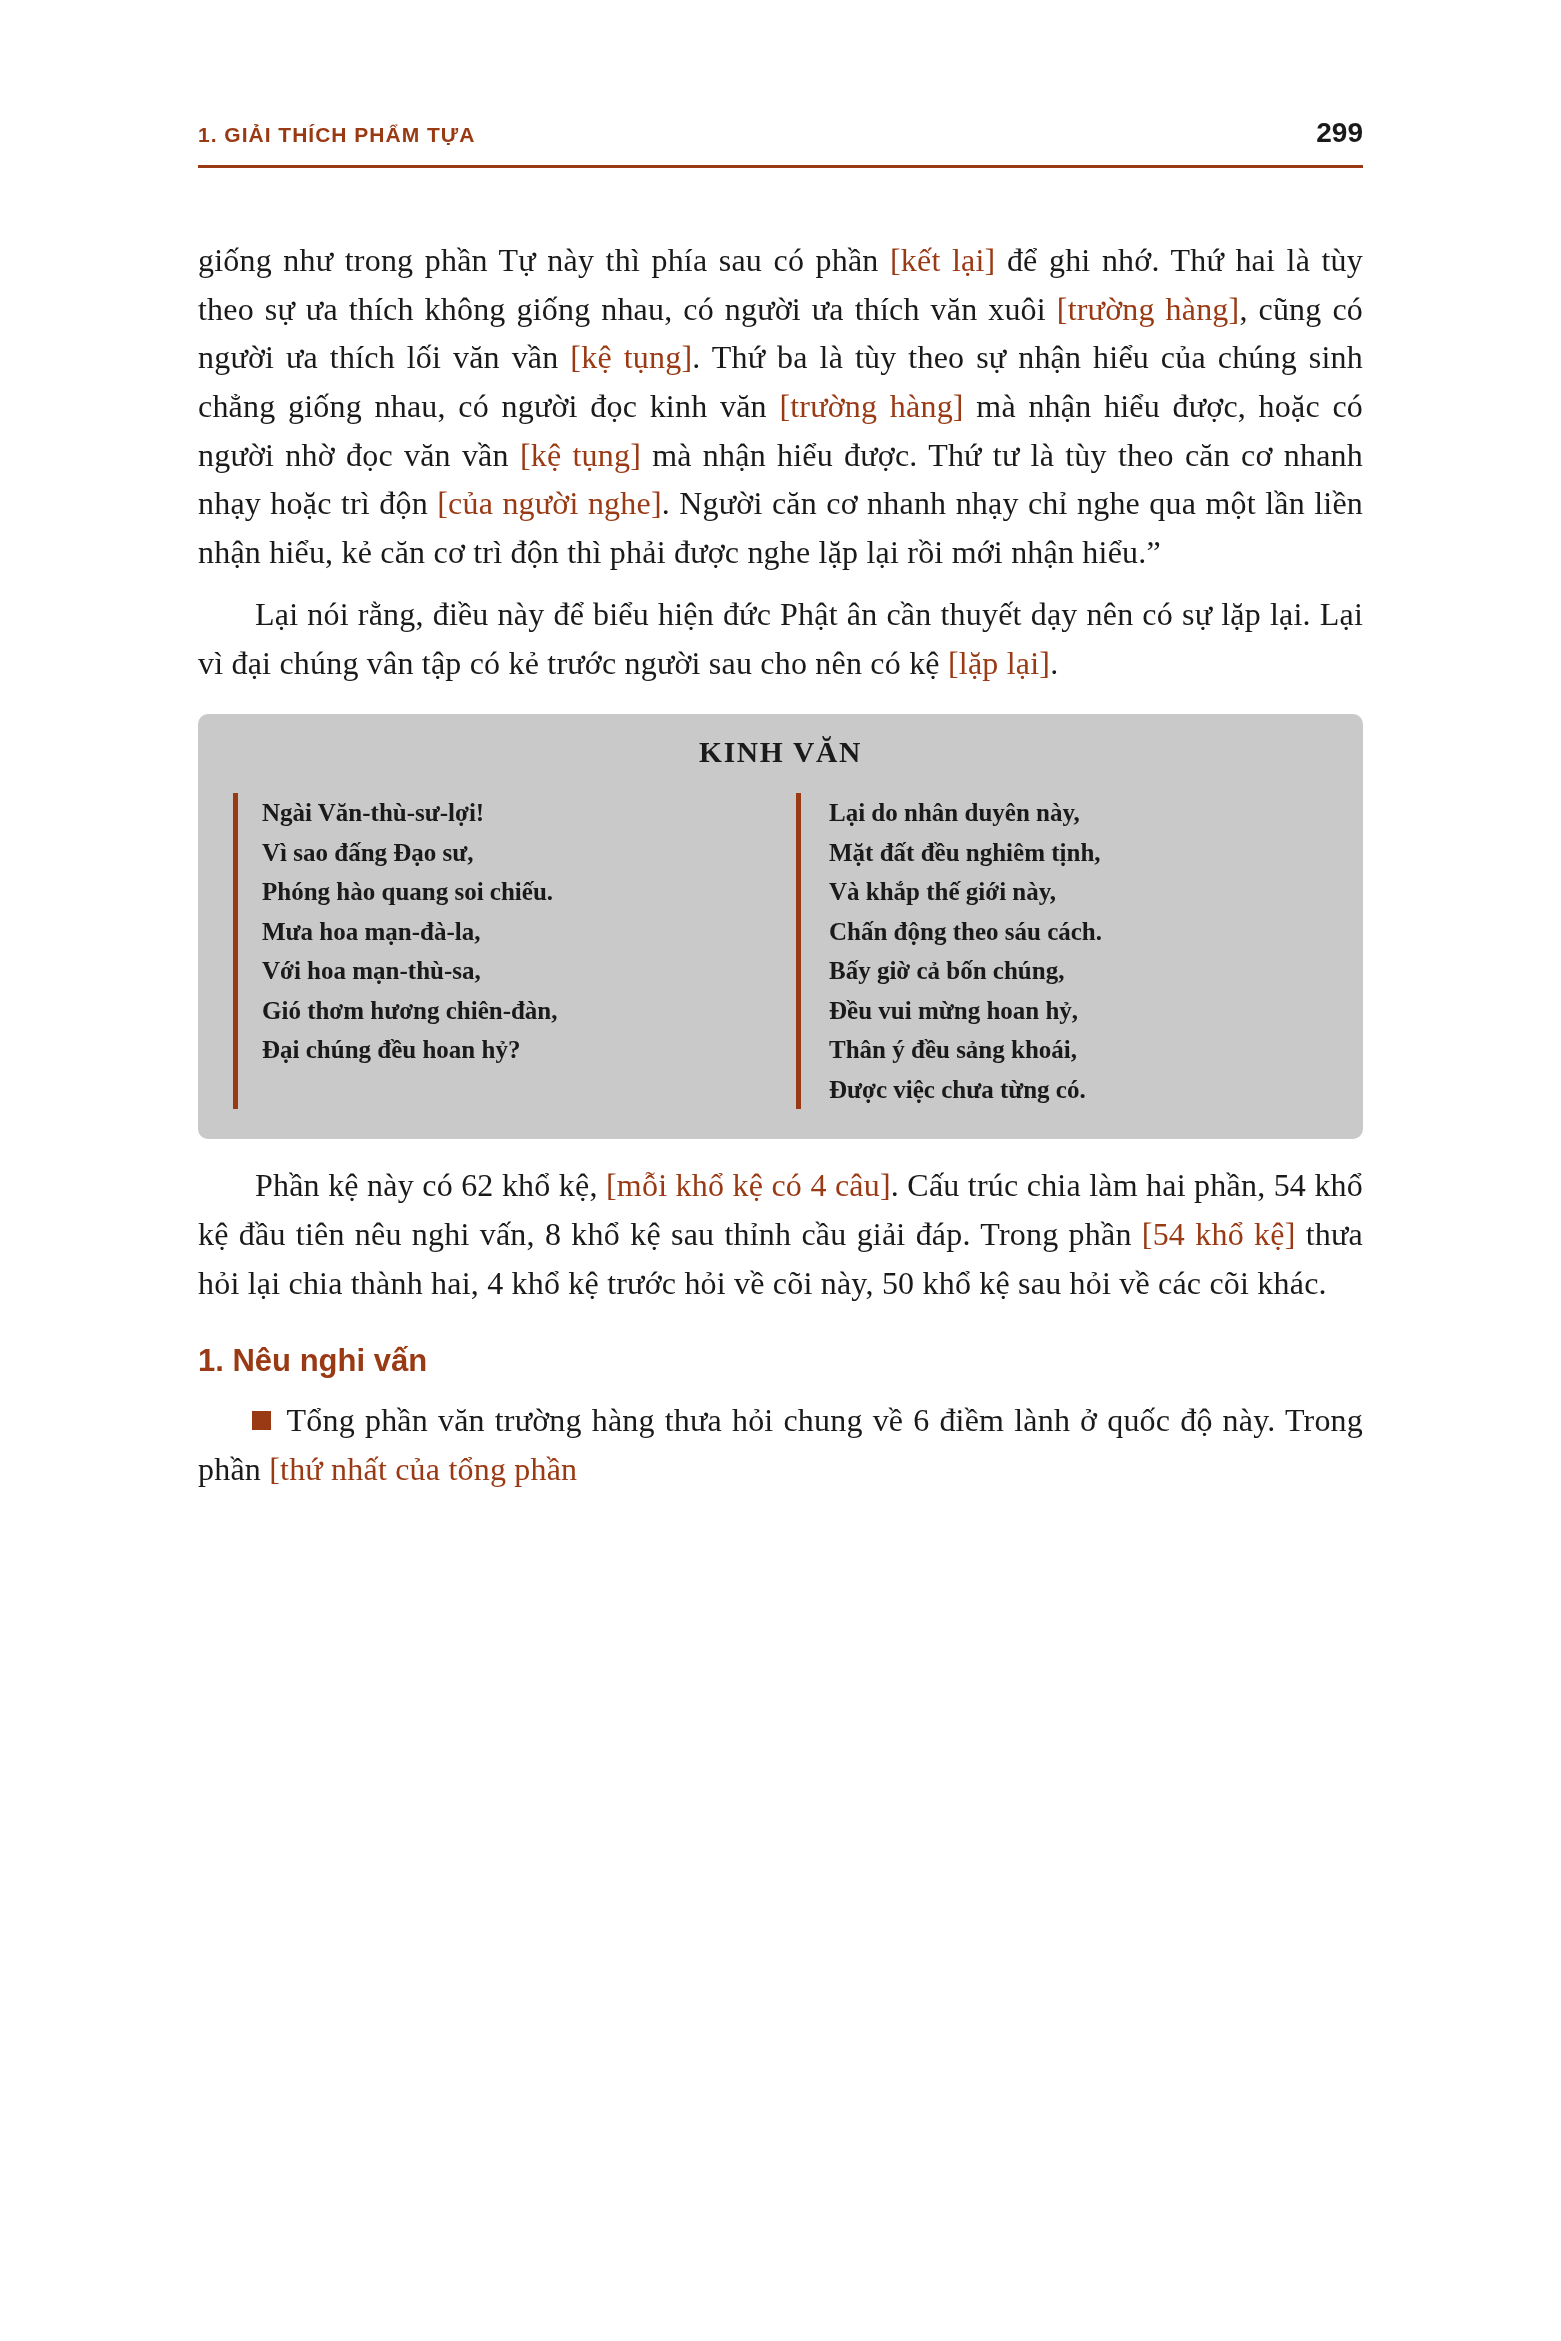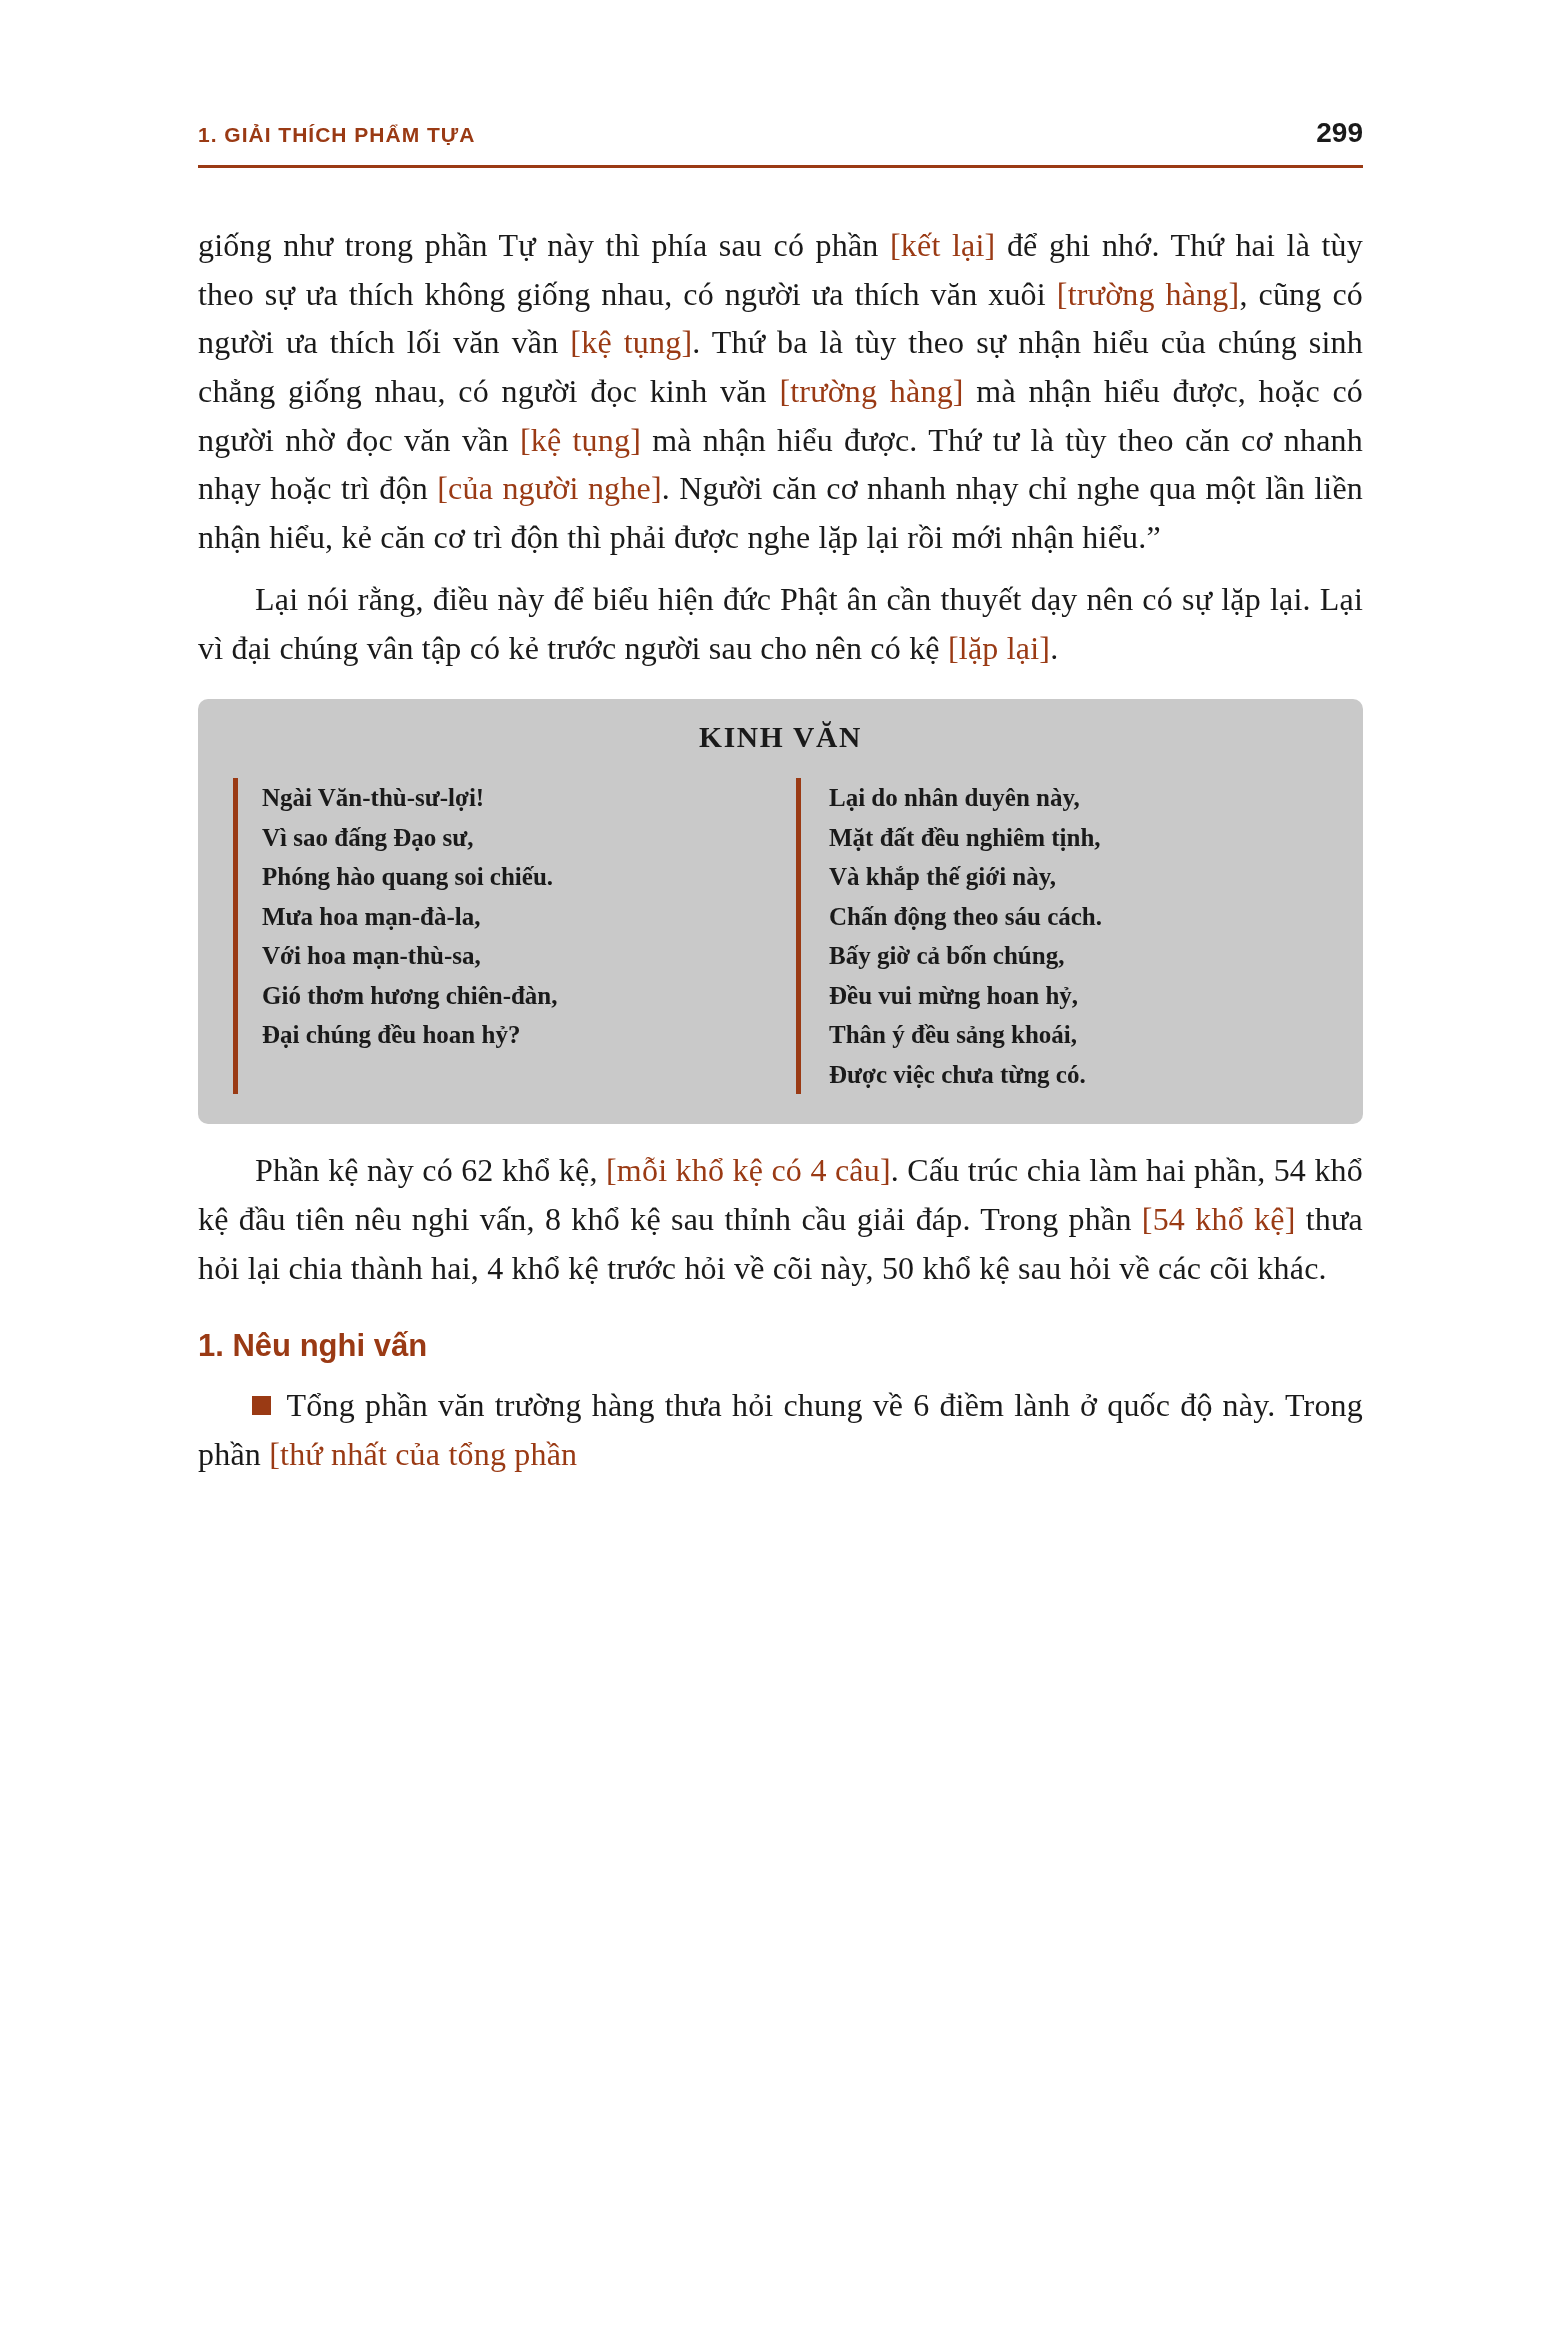--- a/index.html
+++ b/index.html
@@ -52,21 +52,21 @@
     right: 198px;
     top: 165px;
     height: 2.6px;
     background: #9a3a14;
   }
   
   .content {
     position: absolute;
     left: 198px;
     right: 198px;
-    top: 221px;
+    top: 236px;
   }
   p.body {
     margin: 0 0 0 0;
     font-size: 32px;
     line-height: 1.52;
     text-align: justify;
     text-justify: inter-word;
     letter-spacing: 0.2px;
   }
   p.body + p.body {

